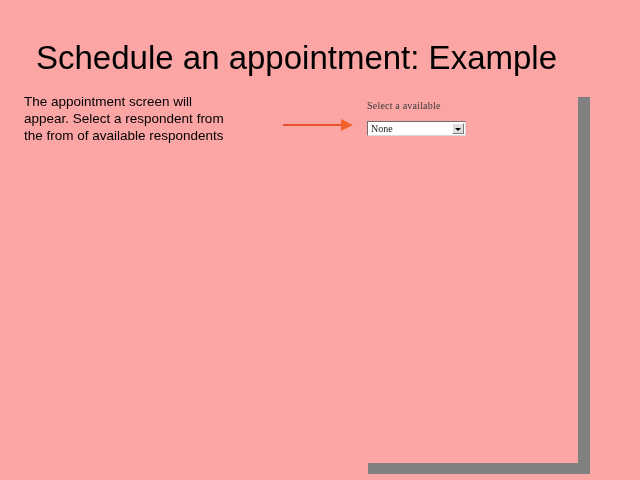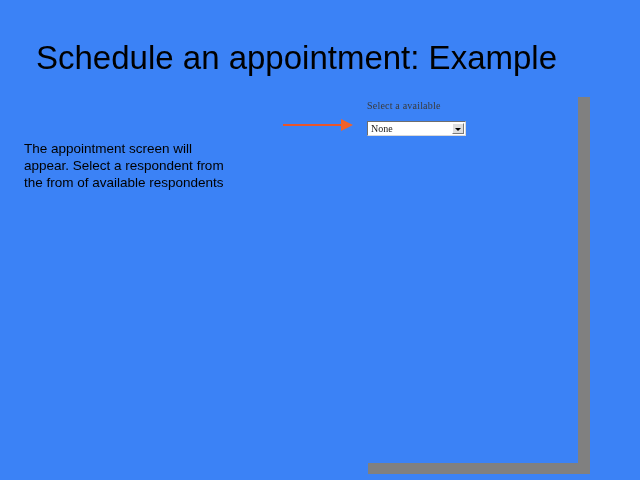--- a/index.html
+++ b/index.html
@@ -4,21 +4,21 @@
 <style>
   html, body {
     margin: 0;
     padding: 0;
     background: #ffffff;
   }
   #slide {
     position: relative;
     width: 640px;
     height: 480px;
-    background: #3b82f6;
+    background: #fca5a5;
     overflow: hidden;
     font-family: "Liberation Sans", sans-serif;
   }
 
   
   #slide-title {
     position: absolute;
     left: 36px;
     top: 38px;
     width: 580px;
@@ -35,21 +35,20 @@
   #body-text {
     position: absolute;
     left: 24px;
     top: 93px;
     width: 232px;
     font-family: "Liberation Sans", sans-serif;
     font-size: 13.5px;
     font-weight: 400;
     color: #000000;
     line-height: 17px;
-    margin-top: 47px;
   }
   #body-text .line { display: block; white-space: nowrap; }
 
   
   #annotation-arrow {
     position: absolute;
     left: 283px;
     top: 118px;
     width: 82px;
     height: 16px;

